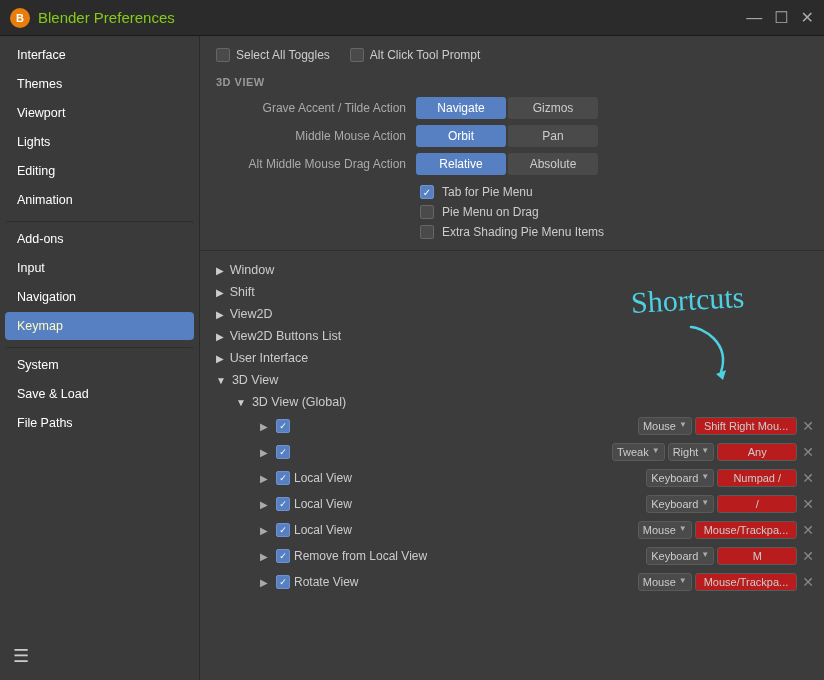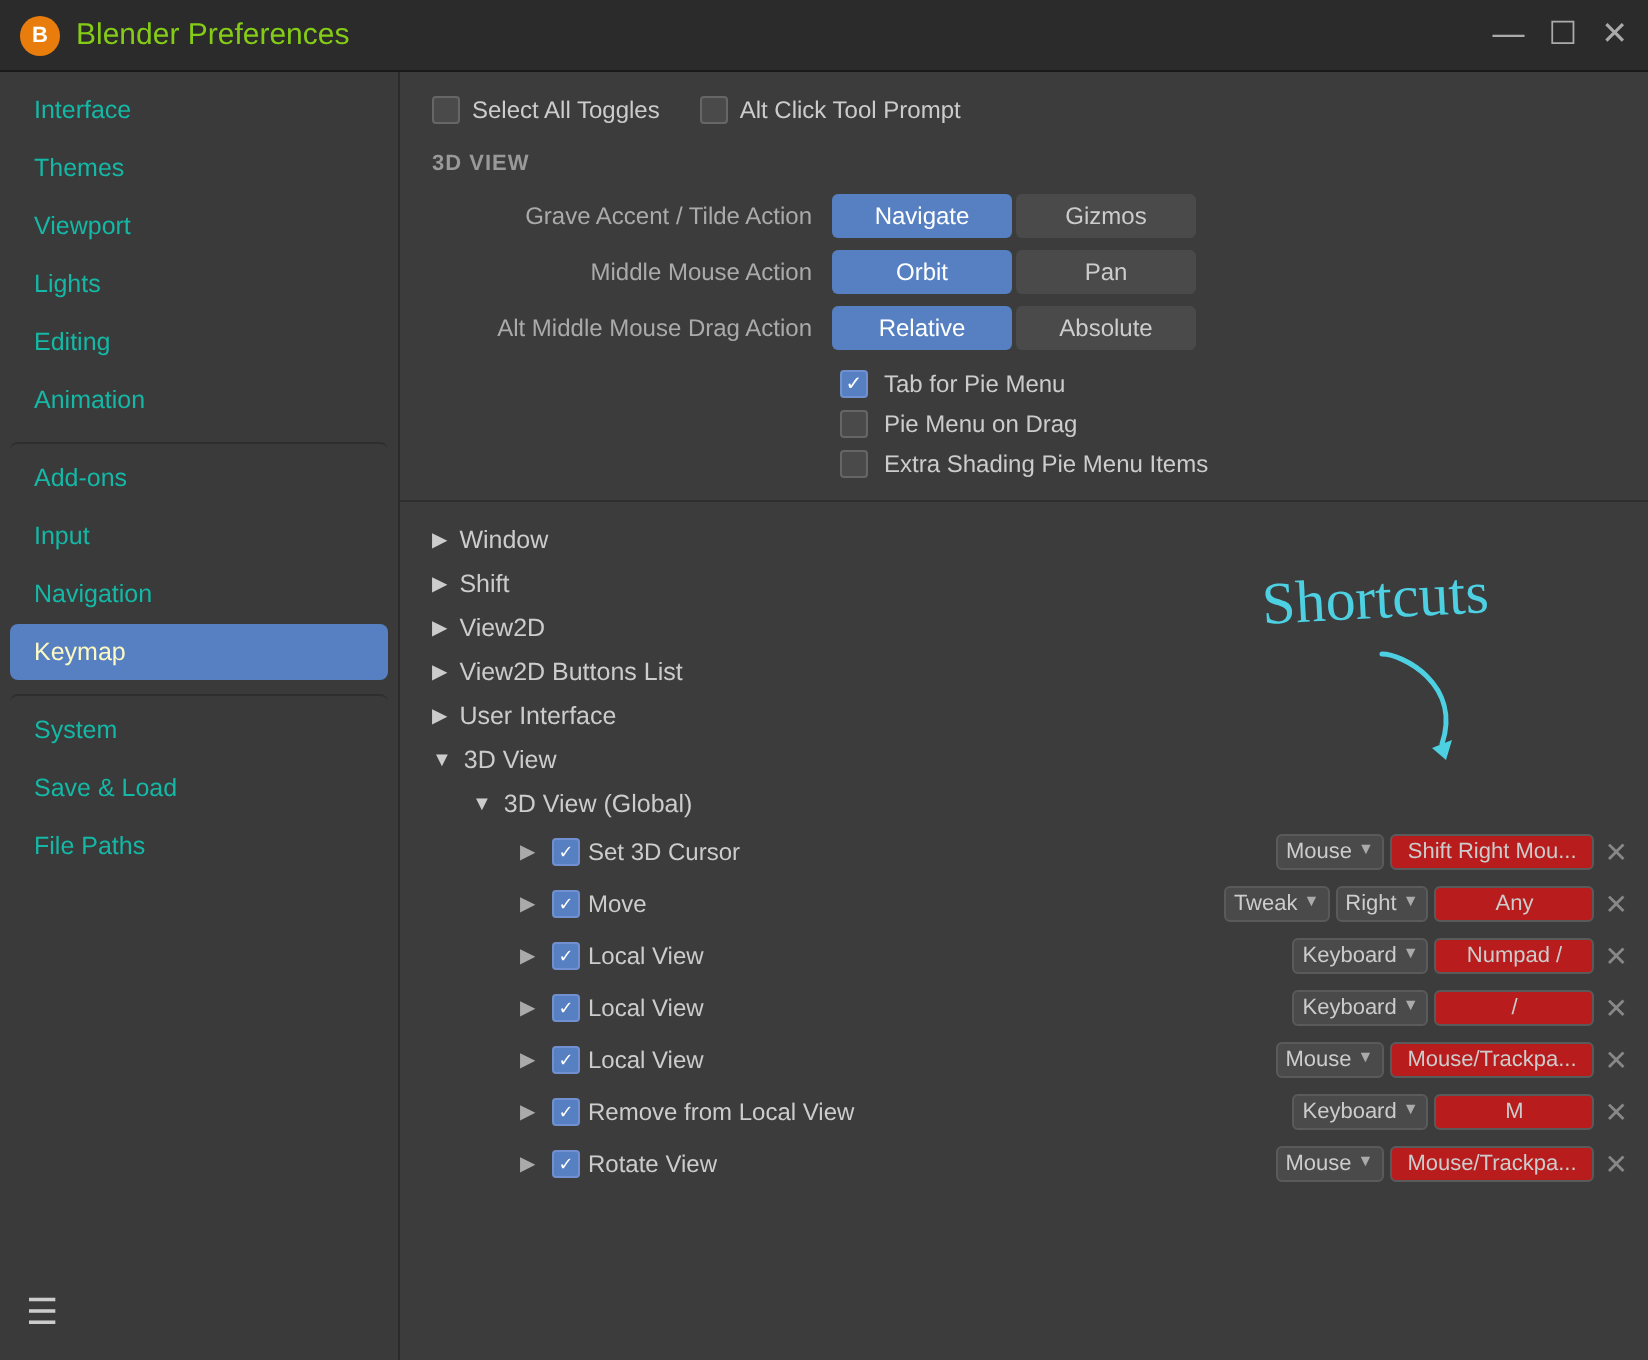--- a/index.html
+++ b/index.html
@@ -69,21 +69,21 @@
       padding: 5px 5px;
       flex-shrink: 0;
       display: flex;
       flex-direction: column;
       border-right: 1px solid #2a2a2a;
     }
     .sidebar-item {
       padding: 7px 12px;
       border-radius: 4px;
       cursor: pointer;
-      color: #14b8a6;
+      color: #ffffff;
       font-size: 12.5px;
       margin-bottom: 1px;
     }
     .sidebar-item.active {
       background: #5680c2;
       color: #fef9c3;
     }
     .sidebar-bottom {
       margin-top: auto;
       padding: 8px;
@@ -474,37 +474,35 @@
         <div class="tree-item" style="padding-left:36px;">
           <span class="arrow-down">▼</span>
           <span class="tree-item-label">3D View (Global)</span>
         </div>
 
         <div class="keymap-row">
           <span class="keymap-expand">▶</span>
           <div class="keymap-check">
             <span style="color:white;font-size:9px;">✓</span>
           </div>
-          <span class="keymap-label">Set 3D Cursor</span>
           <div class="keymap-controls">
             <div class="select-drop">
               <span>Mouse</span>
               <span class="drop-arrow">▼</span>
             </div>
             <div class="key-display">Shift Right Mou...</div>
             <button class="close-btn">✕</button>
           </div>
         </div>
 
         <div class="keymap-row">
           <span class="keymap-expand">▶</span>
           <div class="keymap-check">
             <span style="color:white;font-size:9px;">✓</span>
           </div>
-          <span class="keymap-label">Move</span>
           <div class="keymap-controls">
             <div class="select-drop">
               <span>Tweak</span>
               <span class="drop-arrow">▼</span>
             </div>
             <div class="select-drop">
               <span>Right</span>
               <span class="drop-arrow">▼</span>
             </div>
             <div class="key-display">Any</div>

